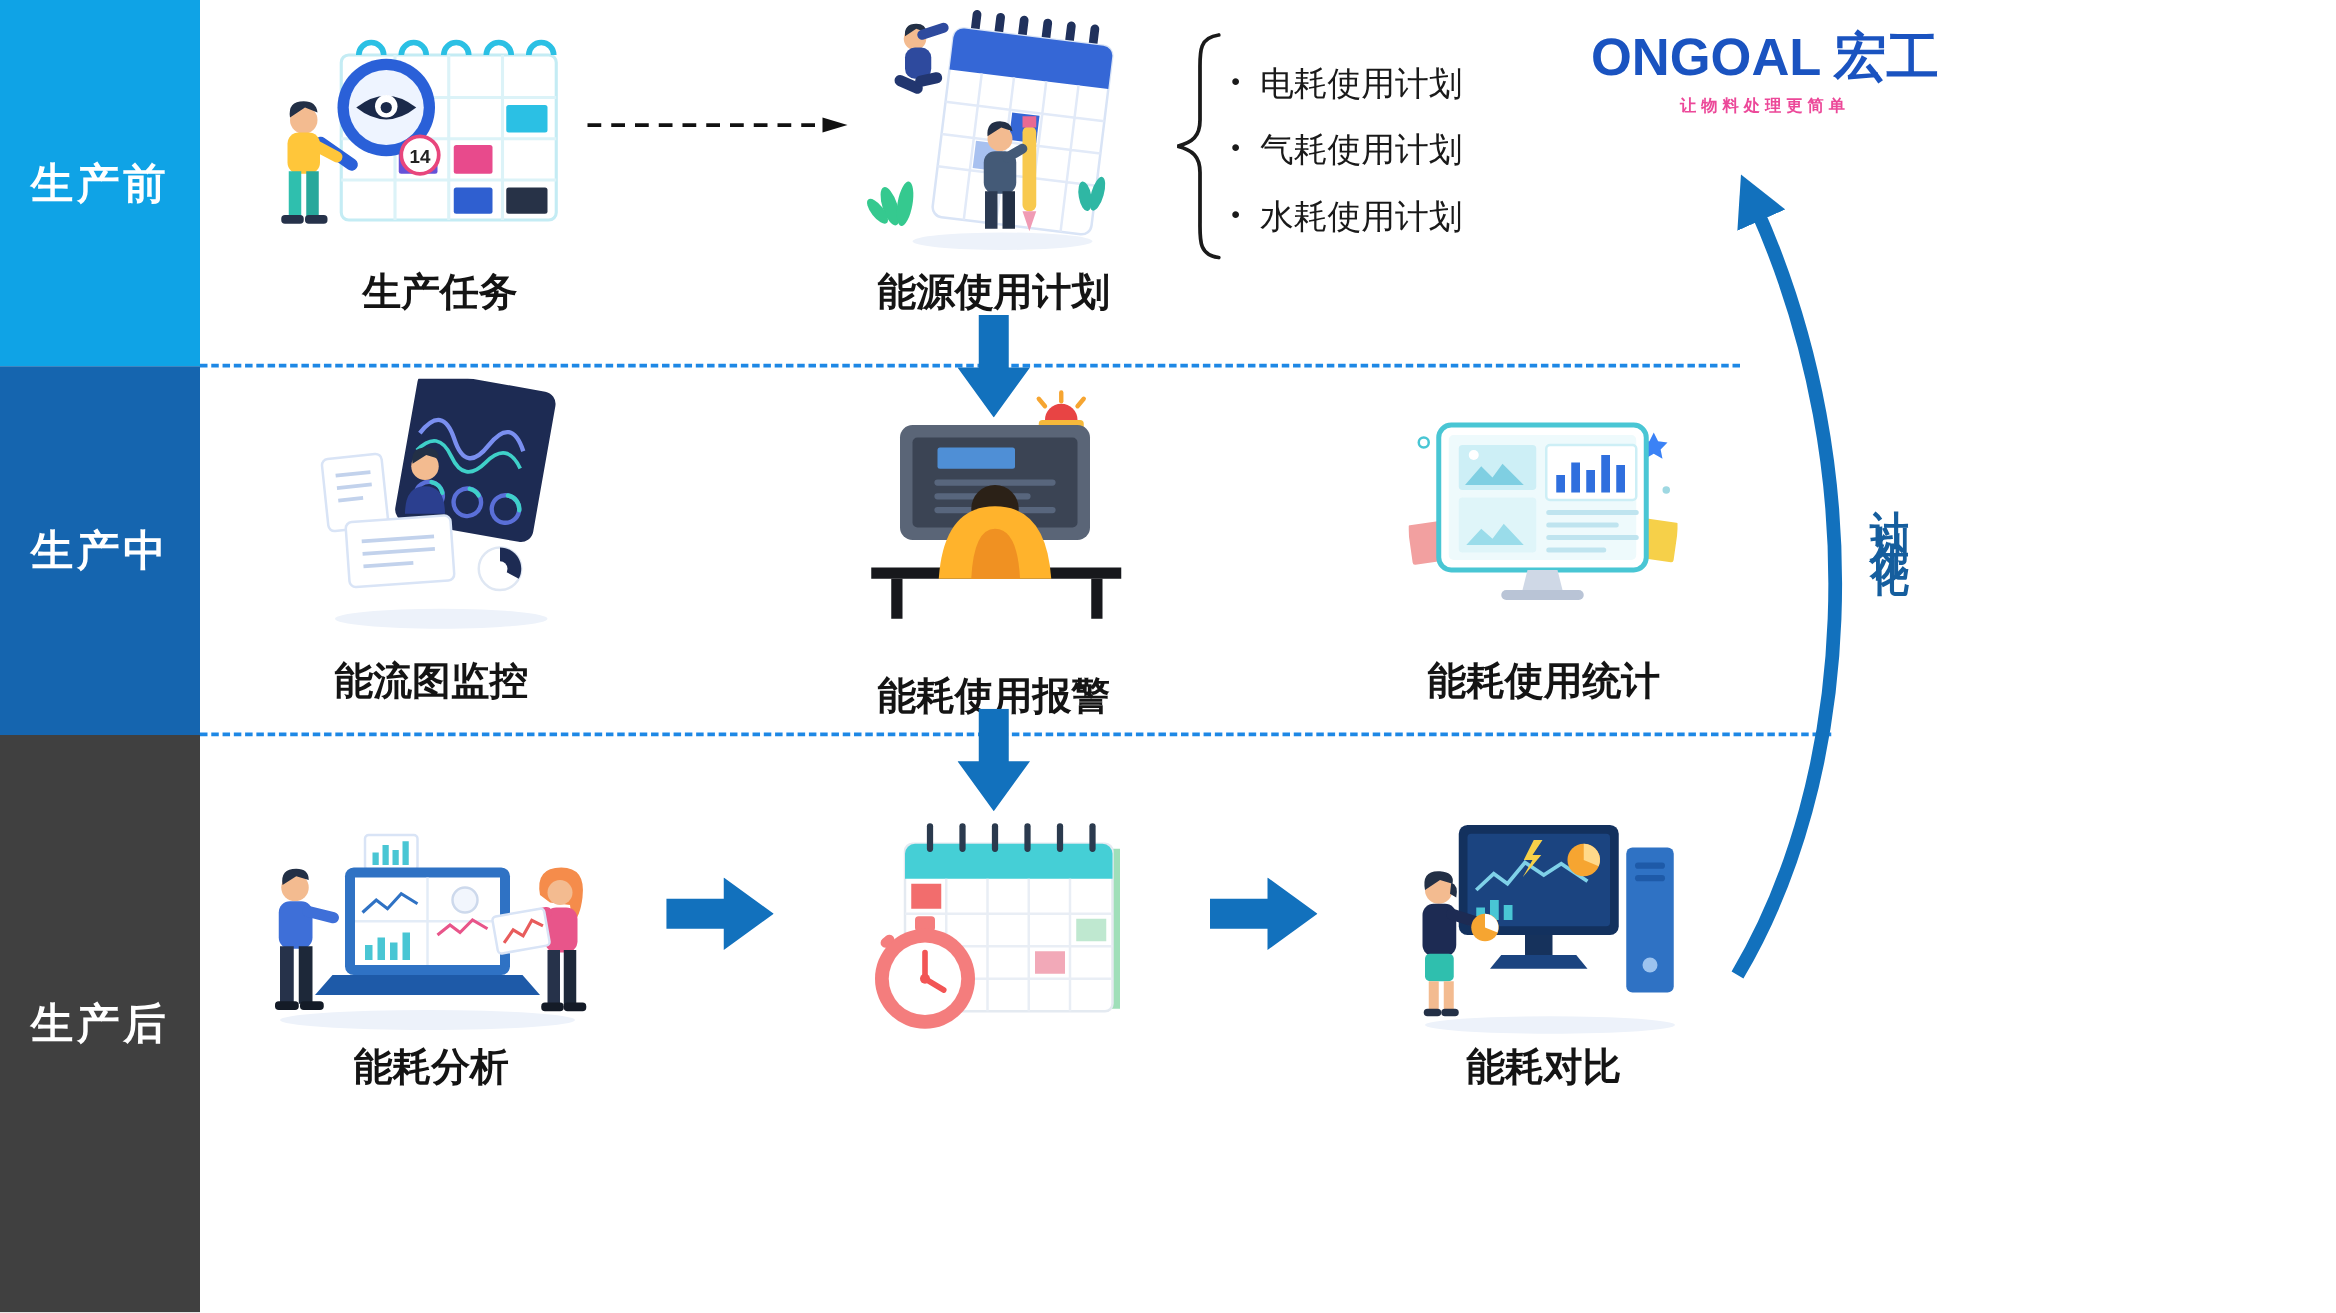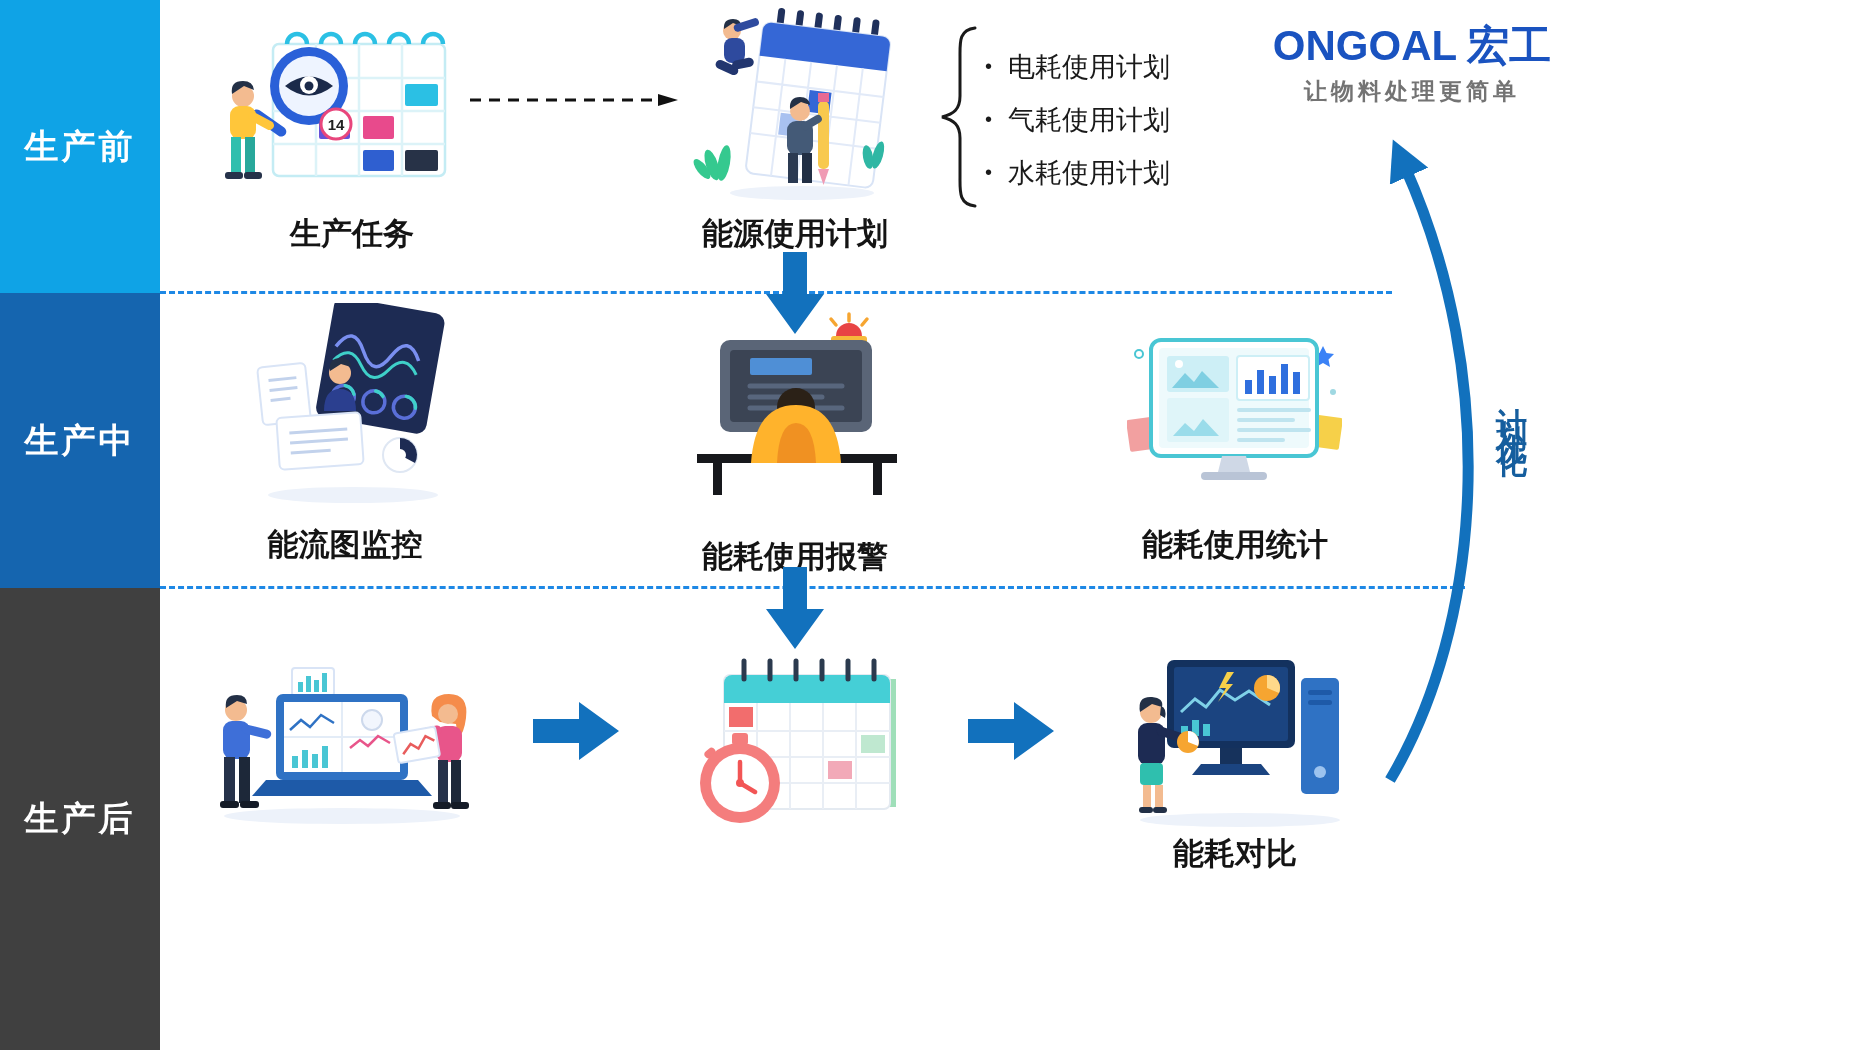--- a/index.html
+++ b/index.html
@@ -27,21 +27,21 @@
 
   
   .bullet-list { position:absolute; left:985px; top:40px; }
   .bullet-item { display:flex; align-items:center; gap:16px; height:53px; font-size:27px; font-weight:500; color:#1a1a1a; }
   .bullet-dot { font-size:20px; color:#1a1a1a; }
 
   
   .logo { position:absolute; left:1262px; top:18px; width:300px; text-align:center; }
   .logo-row { font-size:42px; font-weight:800; color:#1A53C0; white-space:nowrap; }
   .logo-cn { margin-left:10px; }
-  .logo-tagline { margin-top:2px; font-size:23px; font-weight:700; color:#737373; letter-spacing:4px; }
+  .logo-tagline { margin-top:2px; font-size:13px; font-weight:700; color:#ec4899; letter-spacing:4px; }
 
   
   .vertical-label { position:absolute; left:1490px; top:383px; writing-mode:vertical-rl;
                     font-size:31px; font-weight:700; color:#155E9E; letter-spacing:13px; }
 </style>
 </head>
 <body>
 
 <div class="canvas">
 
@@ -323,20 +323,21 @@
         <rect x="251" y="102" width="10" height="44" fill="#1d2839"></rect>
         <rect x="233" y="144" width="18" height="7" rx="3" fill="#141b27"></rect>
         <rect x="251" y="144" width="18" height="7" rx="3" fill="#141b27"></rect>
         <g transform="rotate(-10 216 88)">
           <rect x="196" y="72" width="42" height="30" rx="3" fill="#fff" stroke="#d9e4f6" stroke-width="2"></rect>
           <path d="M202 94 l9 -9 7 6 9 -11 8 6" stroke="#e85c5c" stroke-width="2.5" fill="none"></path>
         </g>
       </g>
     </svg>
   </div>
+  <div class="node-label" style="left:215px;top:833px;">能耗分析</div>
 
   <svg class="abs" style="left:533px;top:702px;width:86px;height:58px;" viewBox="0 0 86 58">
     <polygon points="0,17 46,17 46,0 86,29 46,58 46,41 0,41" fill="#1271BD"></polygon>
   </svg>
 
   <div class="illus abs" style="left:678px;top:645px;width:230px;height:180px;">
     <svg viewBox="0 0 230 180">
       <g>
         <rect x="208" y="34" width="10" height="128" fill="#9fdfb9"></rect>
         <rect x="46" y="30" width="166" height="134" rx="6" fill="#fff" stroke="#e4eaf1" stroke-width="2"></rect>

